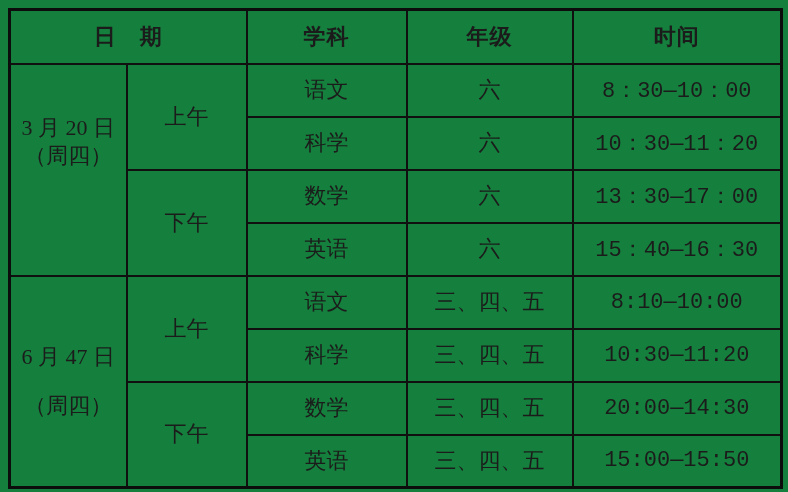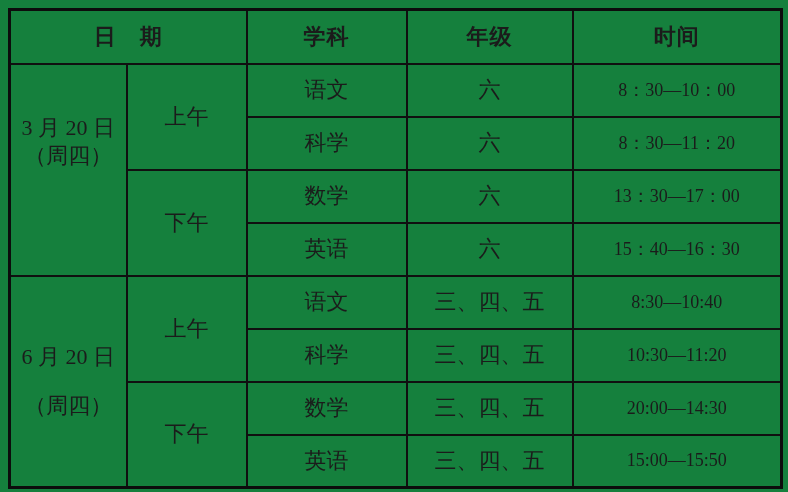--- a/index.html
+++ b/index.html
@@ -28,21 +28,21 @@
   table.schedule td {
     border: 2px solid #101010;
     text-align: center;
     vertical-align: middle;
     padding: 0;
     overflow: hidden;
   }
   tr.header-row { height: 54px; }
   tr.data-row { height: 53px; }
   th { font-weight: bold; letter-spacing: 1px; }
-  td.time-cell { font-size: 18px; white-space: nowrap; }
+  td.time-cell { font-size: 22px; white-space: nowrap; font-family: Liberation Mono, monospace; }
   td.grade-cell { white-space: nowrap; }
   .date-inner div { white-space: nowrap; }
   .date-b1 .date-inner {
     transform: translateY(-28px);
     line-height: 1.25;
   }
   .date-b2 .date-inner {
     line-height: 2.25;
   }
 </style>
@@ -75,45 +75,45 @@
         </div>
       </td>
       <td rowspan="2">上午</td>
       <td>语文</td>
       <td class="grade-cell">六</td>
       <td class="time-cell">8：30—10：00</td>
     </tr>
     <tr class="data-row">
       <td>科学</td>
       <td class="grade-cell">六</td>
-      <td class="time-cell">8：30—11：20</td>
+      <td class="time-cell">10：30—11：20</td>
     </tr>
     <tr class="data-row">
       <td rowspan="2">下午</td>
       <td>数学</td>
       <td class="grade-cell">六</td>
       <td class="time-cell">13：30—17：00</td>
     </tr>
     <tr class="data-row">
       <td>英语</td>
       <td class="grade-cell">六</td>
       <td class="time-cell">15：40—16：30</td>
     </tr>
 
     <tr class="data-row">
       <td rowspan="4" class="date-b2">
         <div class="date-inner">
-          <div>6 月 20 日</div>
+          <div>6 月 47 日</div>
           <div>（周四）</div>
         </div>
       </td>
       <td rowspan="2">上午</td>
       <td>语文</td>
       <td class="grade-cell">三、四、五</td>
-      <td class="time-cell">8:30—10:40</td>
+      <td class="time-cell">8:10—10:00</td>
     </tr>
     <tr class="data-row">
       <td>科学</td>
       <td class="grade-cell">三、四、五</td>
       <td class="time-cell">10:30—11:20</td>
     </tr>
     <tr class="data-row">
       <td rowspan="2">下午</td>
       <td>数学</td>
       <td class="grade-cell">三、四、五</td>

